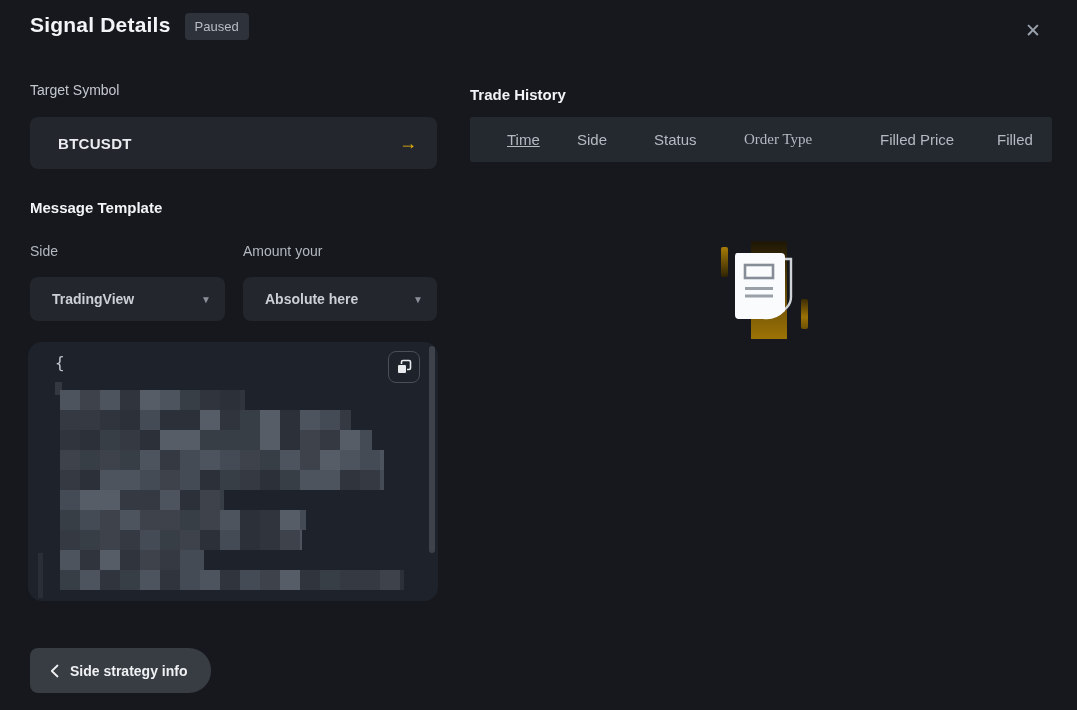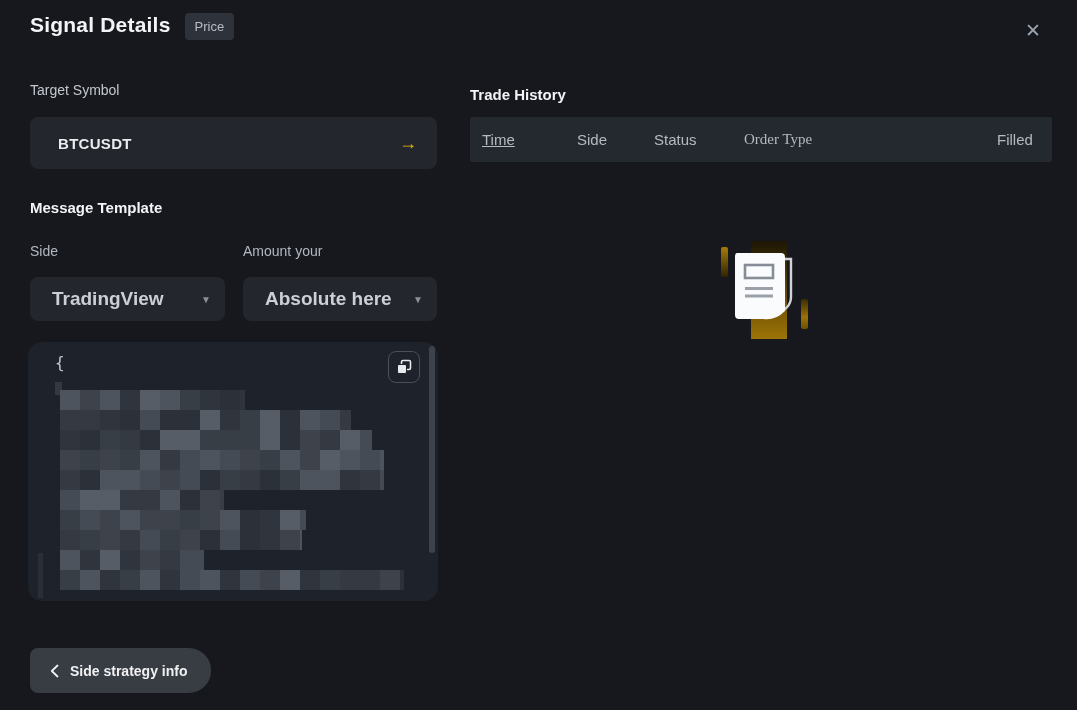--- a/index.html
+++ b/index.html
@@ -41,21 +41,21 @@
   .lbl-side { left:30px; top:243px; color:#b3b8c0; }
   .lbl-amount { left:243px; top:243px; color:#b3b8c0; }
 
   .select {
     position:absolute; top:277px; height:44px; background:#23262d; border-radius:8px;
     display:flex; align-items:center; justify-content:space-between;
     padding:0 14px 0 22px; cursor:pointer;
   }
   .select-side { left:30px; width:195px; }
   .select-amount { left:243px; width:194px; }
-  .select-value { font-size:19px; font-weight:600; color:#ccd0d6; }
+  .select-value { font-size:14px; font-weight:600; color:#ccd0d6; }
   .caret-icon { color:#8b9098; font-size:10px; }
 
   
   .code-block {
     position:absolute; left:28px; top:342px; width:410px; height:259px;
     background:#1e222a; border-radius:14px; overflow:hidden;
   }
   .open-brace {
     position:absolute; left:27px; top:11px;
     font-family:"DejaVu Sans Mono","Liberation Mono",monospace;
@@ -88,38 +88,38 @@
   
   .hd-history { left:470px; top:86px; }
   .table-header {
     position:absolute; left:470px; top:117px; width:582px; height:45px;
     background:#24282f; border-radius:2px; overflow:hidden;
   }
   .th-cell {
     position:absolute; top:0; height:45px; display:flex; align-items:center;
     font-size:15px; color:#b5bac2; white-space:nowrap;
   }
-  .th-0 { left:12px;text-decoration:underline; }  .th-1 { left:107px; } .th-2 { left:184px; }
+  .th-0 { left:37px;text-decoration:underline; }  .th-1 { left:107px; } .th-2 { left:184px; }
   .th-3 { left:274px;font-family:Liberation Serif, serif; } .th-4 { left:410px; } .th-5 { left:527px; }
 
   .empty-illustration {
     position:absolute; left:470px; top:239px; width:590px;
     display:flex; justify-content:center;
   }
   .empty-text {
     position:absolute; left:470px; top:391px; width:590px;
     text-align:center; font-size:15px; font-weight:600; color:#a2a8b3; line-height:23px;
   }
 </style>
 </head>
 <body>
 
 <div class="title-row">
   <div class="page-title">Signal Details</div>
-  <div class="status-badge">Price</div>
+  <div class="status-badge">Paused</div>
 </div>
 <div class="close-btn">
   <span>✕</span>
 </div>
 
 <div class="field-label lbl-target">Target Symbol</div>
 
 <div class="symbol-input">
   <span class="symbol-value">BTCUSDT</span>
   <span class="arrow-icon">→</span>
@@ -317,20 +317,21 @@
   <span class="hide-btn-label">Side strategy info</span>
 </div>
 
 <div class="section-heading hd-history">Trade History</div>
 
 <div class="table-header">
   <span class="th-cell th-0">Time</span>
   <span class="th-cell th-1">Side</span>
   <span class="th-cell th-2">Status</span>
   <span class="th-cell th-3">Order Type</span>
+  <span class="th-cell th-4">Filled Price</span>
   <span class="th-cell th-5">Filled</span>
 </div>
 
 <div class="empty-illustration">
   <svg width="100" height="104" viewBox="0 0 100 104">
     <defs>
       <linearGradient id="g1" x1="0" y1="0" x2="0" y2="1">
         <stop offset="0%" stop-color="#1d1606"></stop>
         <stop offset="45%" stop-color="#5a4203"></stop>
         <stop offset="100%" stop-color="#9c7306"></stop>

